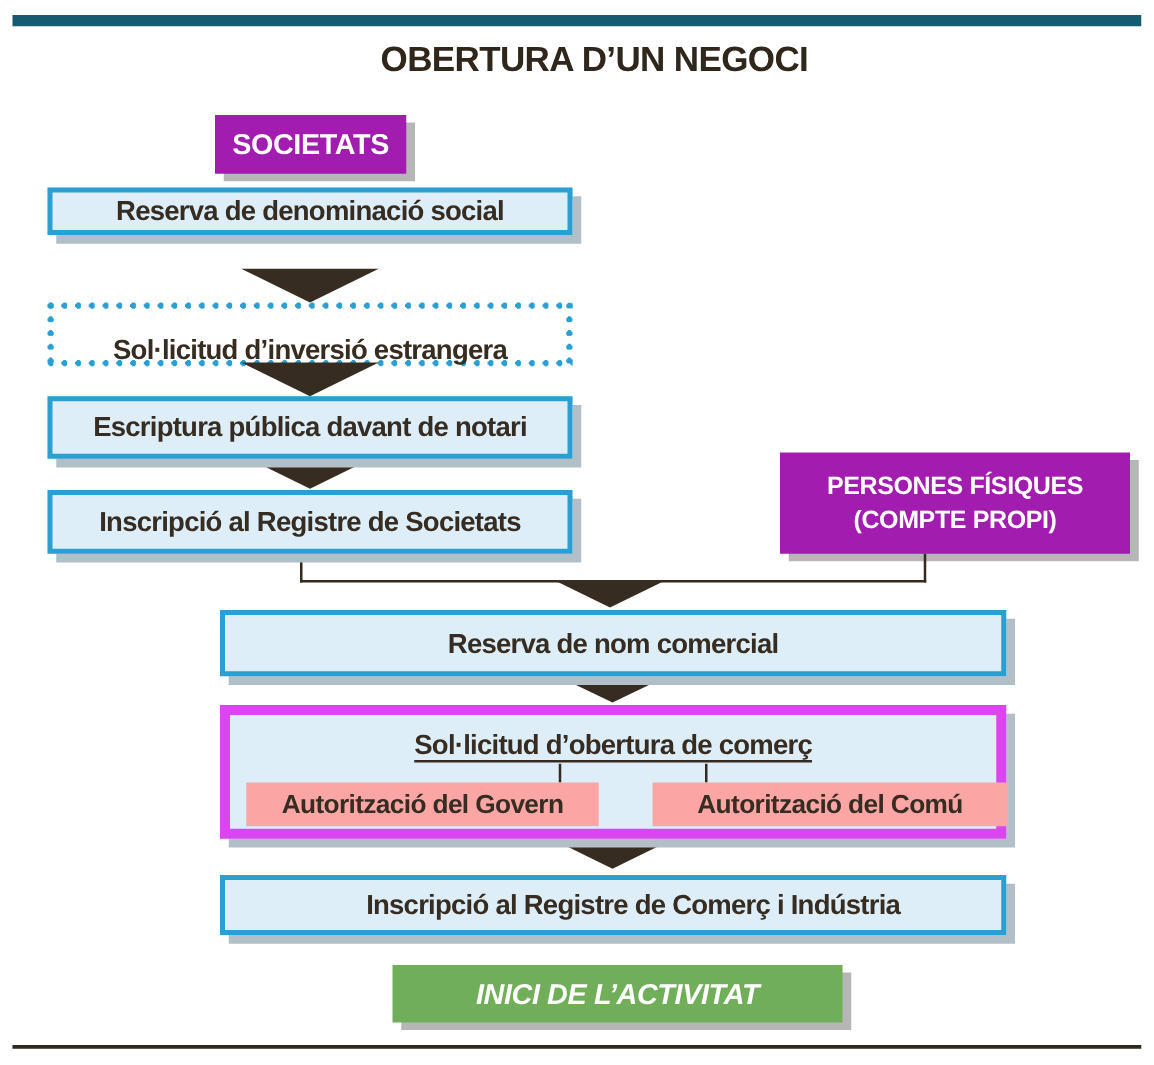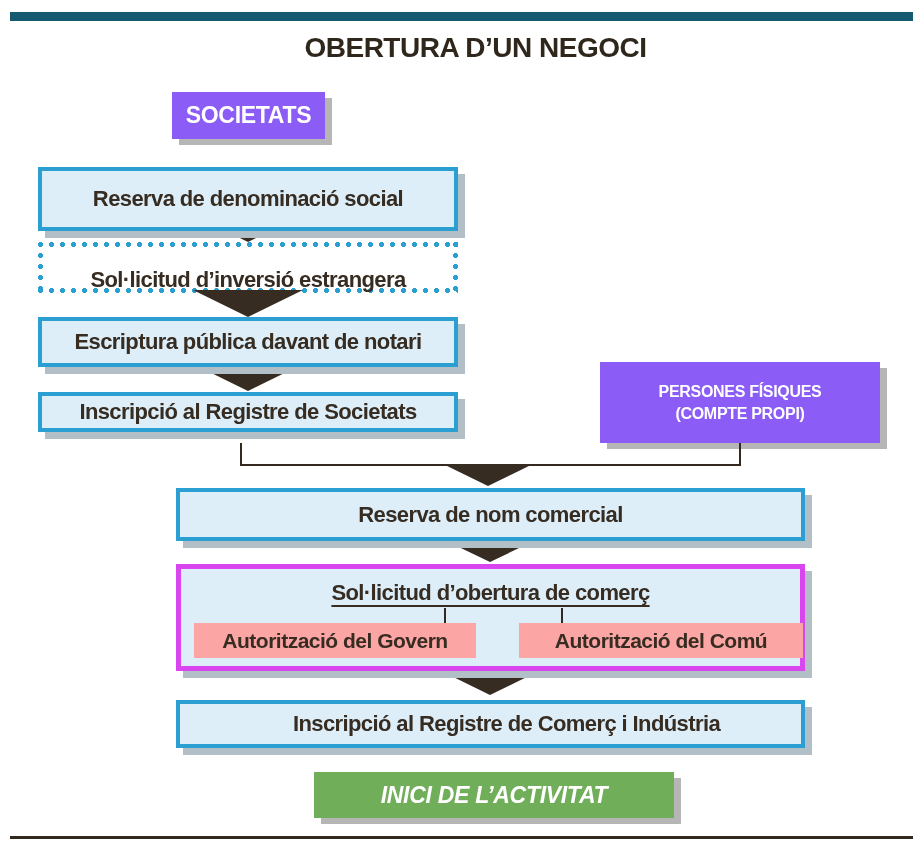--- a/index.html
+++ b/index.html
@@ -6,52 +6,52 @@
   body{font-family:"Liberation Sans", sans-serif;}
   .stage{position:relative;width:923px;height:852px;background:#ffffff;overflow:hidden;}
 
   .top-rule{position:absolute;left:10px;top:12px;width:903px;height:9px;background:#155a70;}
   .bottom-rule{position:absolute;left:10px;top:836px;width:903px;height:3px;background:#32291e;}
 
   .main-title{position:absolute;left:0;top:32px;width:923px;text-align:center;
     font-size:28px;font-weight:bold;color:#2f261c;letter-spacing:-0.5px;transform:translateX(14px);}
 
   .tagbox{position:absolute;display:flex;align-items:center;justify-content:center;
-    background:#8b5cf6;color:#ffffff;font-weight:bold;text-align:center;
+    background:#a21caf;color:#ffffff;font-weight:bold;text-align:center;
     box-shadow:7px 6px 0 #b6b6b6;}
   .societats{left:172px;top:92px;width:153px;height:47px;font-size:23px;letter-spacing:-0.3px;}
-  .persones{left:600px;top:362px;width:280px;height:81px;font-size:16px;line-height:1.35;
+  .persones{left:624px;top:362px;width:280px;height:81px;font-size:20px;line-height:1.35;
     flex-direction:column;letter-spacing:-0.3px;}
 
   .bluebox{position:absolute;display:flex;align-items:center;justify-content:center;
     background:#ddeef9;border:4px solid #2b9fd1;box-sizing:border-box;
     color:#362c21;font-weight:bold;font-size:22px;letter-spacing:-0.6px;white-space:nowrap;
     box-shadow:7px 7px 0 #b2bfc6;z-index:3;}
   .b-left{left:38px;width:420px;}
-  .b1{top:167px;height:64px;}
+  .b1{top:150px;height:38px;}
   .b3{top:317px;height:50px;}
-  .b4{top:392px;height:40px;}
+  .b4{top:392px;height:51px;}
   .b-wide{left:176px;width:629px;}
   .b-nom{top:488px;height:53px;}
   .b-insc{top:700px;height:48px;padding-left:32px;}
 
   .dottedbox{position:absolute;left:38px;top:242px;width:420px;height:51px;box-sizing:border-box;
     display:flex;align-items:flex-end;justify-content:center;background:#ffffff;
     color:#362c21;font-weight:bold;font-size:22px;letter-spacing:-0.6px;white-space:nowrap;z-index:1;
     background-image:
       radial-gradient(circle 2.5px at 2.5px 2.5px,#2b9fd1 97%,transparent 100%),
       radial-gradient(circle 2.5px at 2.5px 2.5px,#2b9fd1 97%,transparent 100%),
       radial-gradient(circle 2.5px at 2.5px 2.5px,#2b9fd1 97%,transparent 100%),
       radial-gradient(circle 2.5px at 2.5px 2.5px,#2b9fd1 97%,transparent 100%);
     background-position:0 0,0 100%,0 0,100% 0;
     background-size:11px 5px,11px 5px,5px 11px,5px 11px;
     background-repeat:repeat-x,repeat-x,repeat-y,repeat-y;}
 
   .bigbox{position:absolute;left:176px;top:564px;width:629px;height:107px;box-sizing:border-box;
-    background:#ddeef9;border:5px solid #d946ef;box-shadow:7px 7px 0 #b2bfc6;z-index:3;}
+    background:#ddeef9;border:8px solid #d946ef;box-shadow:7px 7px 0 #b2bfc6;z-index:3;}
   .bigbox-title{margin-top:11px;text-align:center;font-size:22px;font-weight:bold;color:#362c21;
     letter-spacing:-0.6px;text-decoration:underline;text-decoration-thickness:2px;text-underline-offset:5px;}
   .subbox{position:absolute;top:54px;height:35px;background:#fca5a5;display:flex;align-items:center;
     justify-content:center;color:#362c21;font-weight:bold;font-size:21px;letter-spacing:-0.5px;white-space:nowrap;}
   .sub-gov{left:13px;width:282px;}
   .sub-comu{left:338px;width:284px;}
   .dropline{position:absolute;top:39px;width:2px;height:15px;background:#33291e;}
   .dl1{left:263px;}
   .dl2{left:380px;}
 

